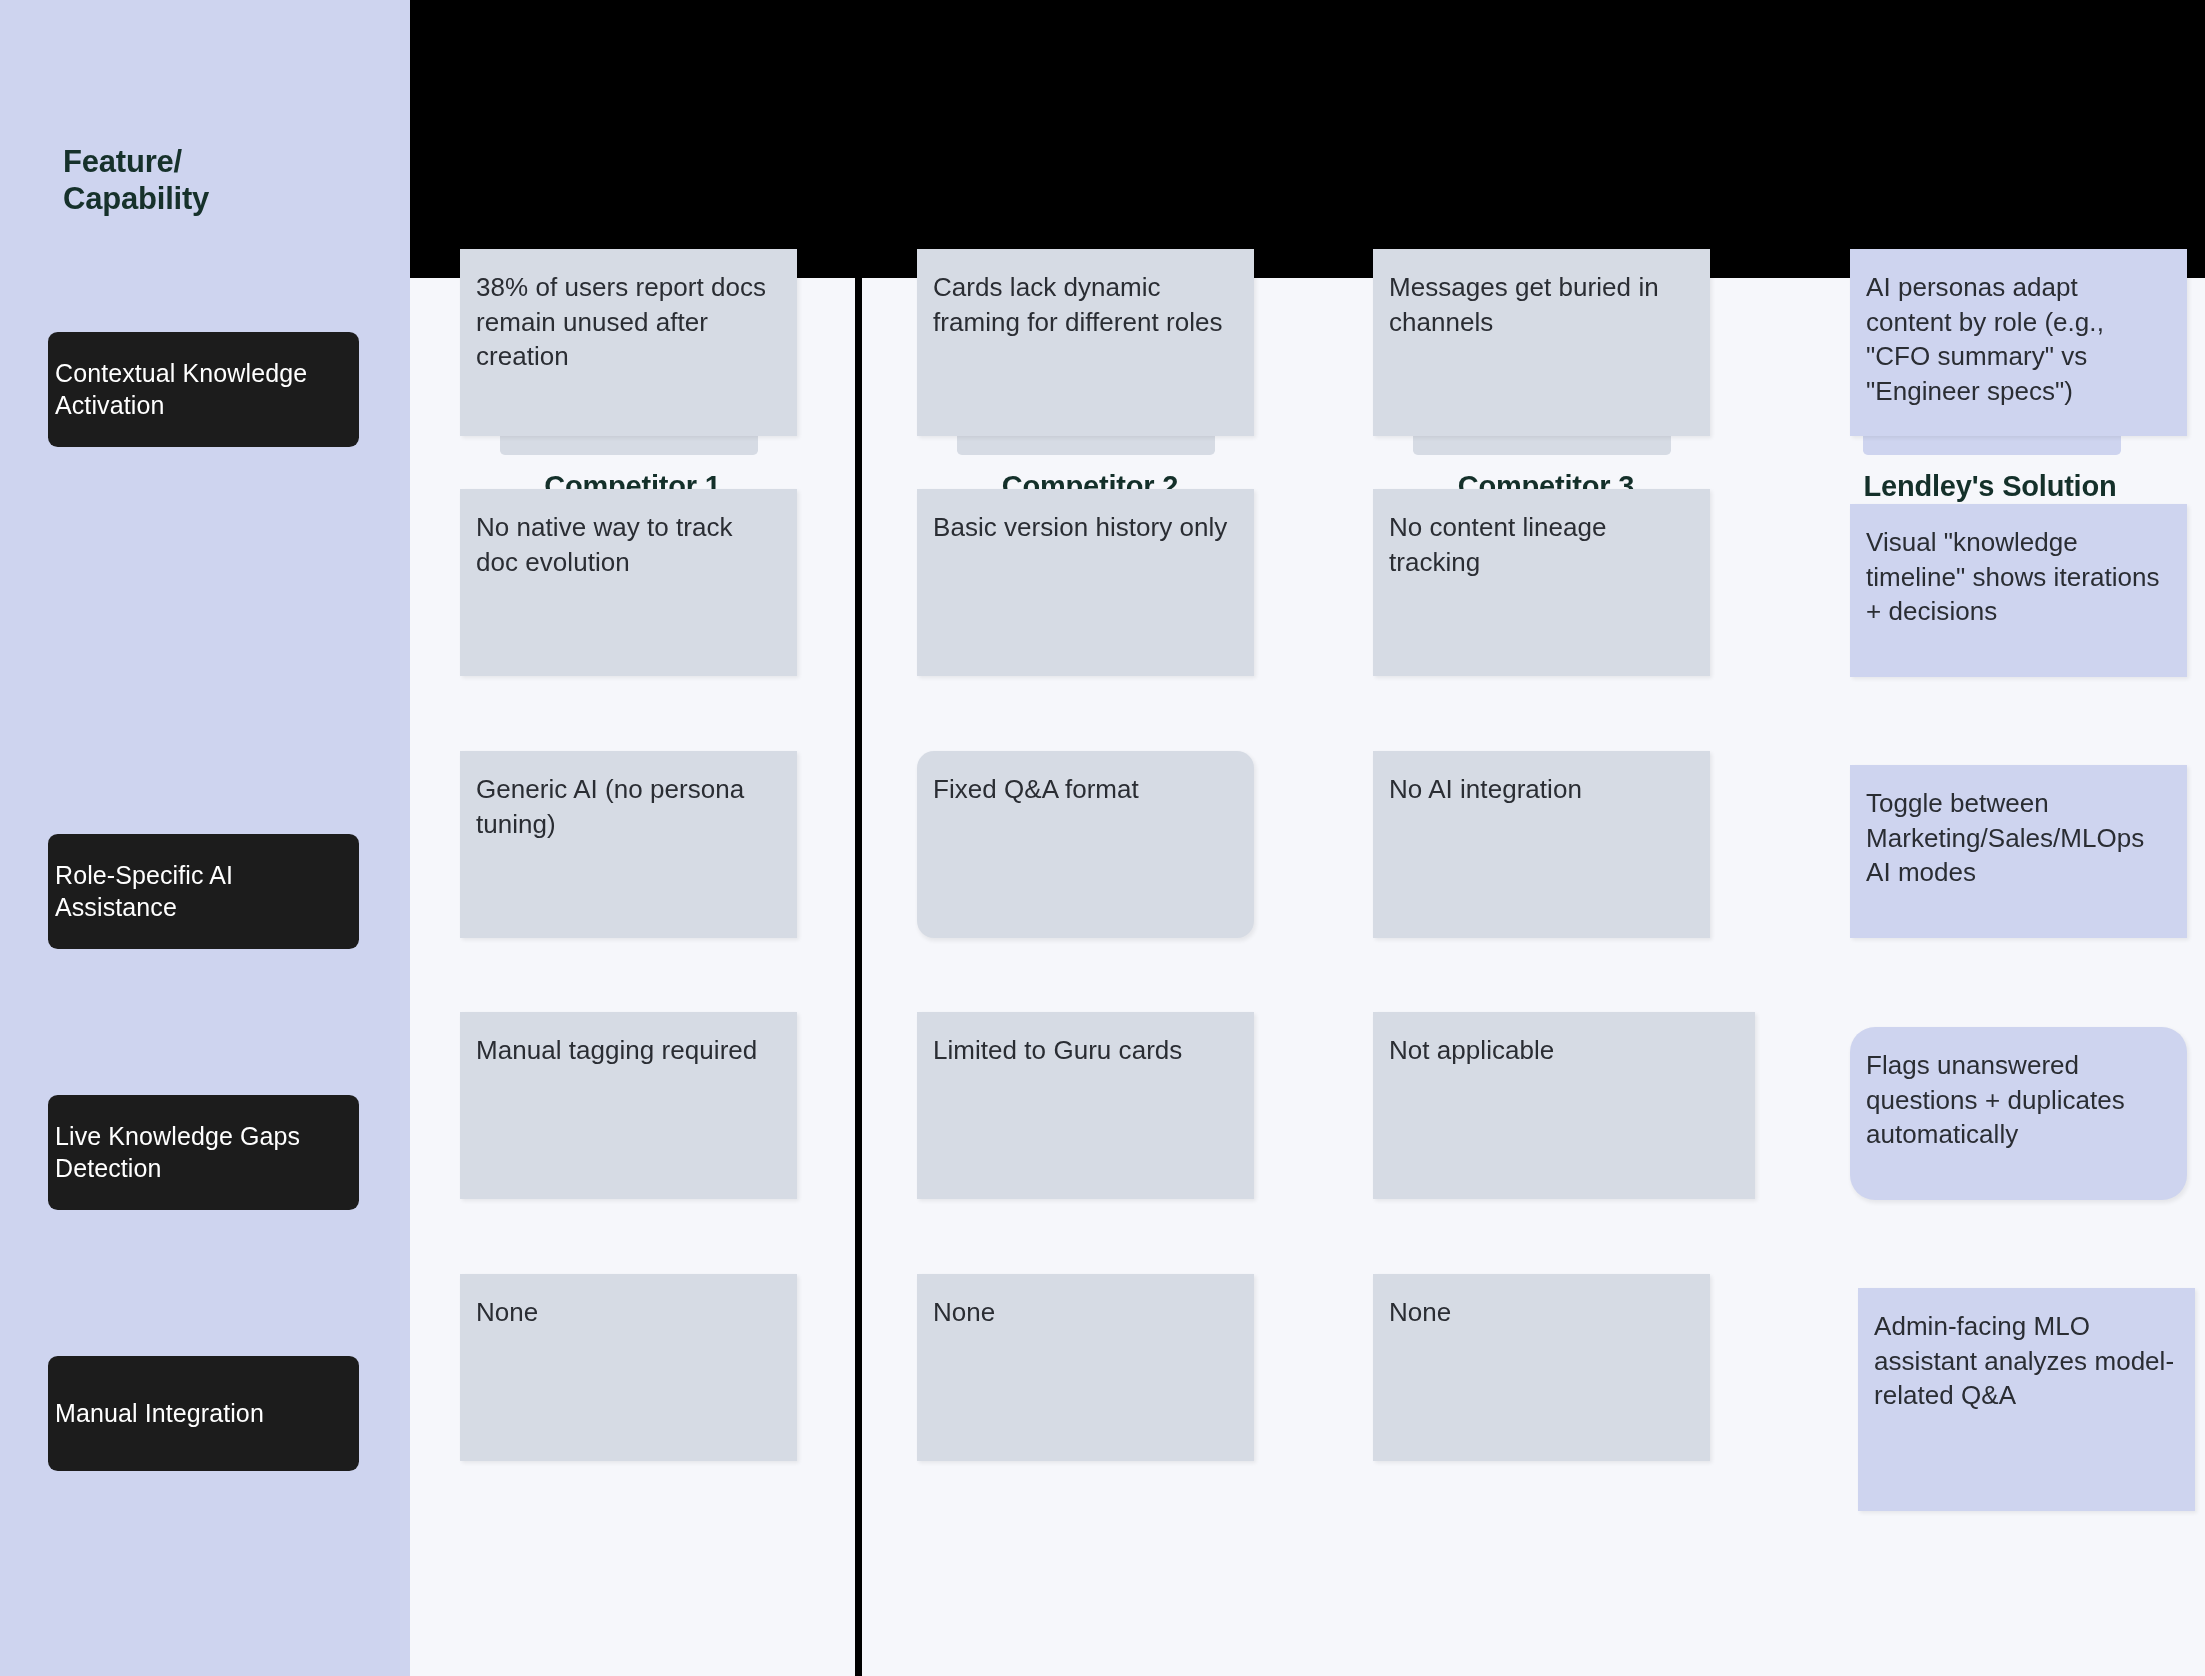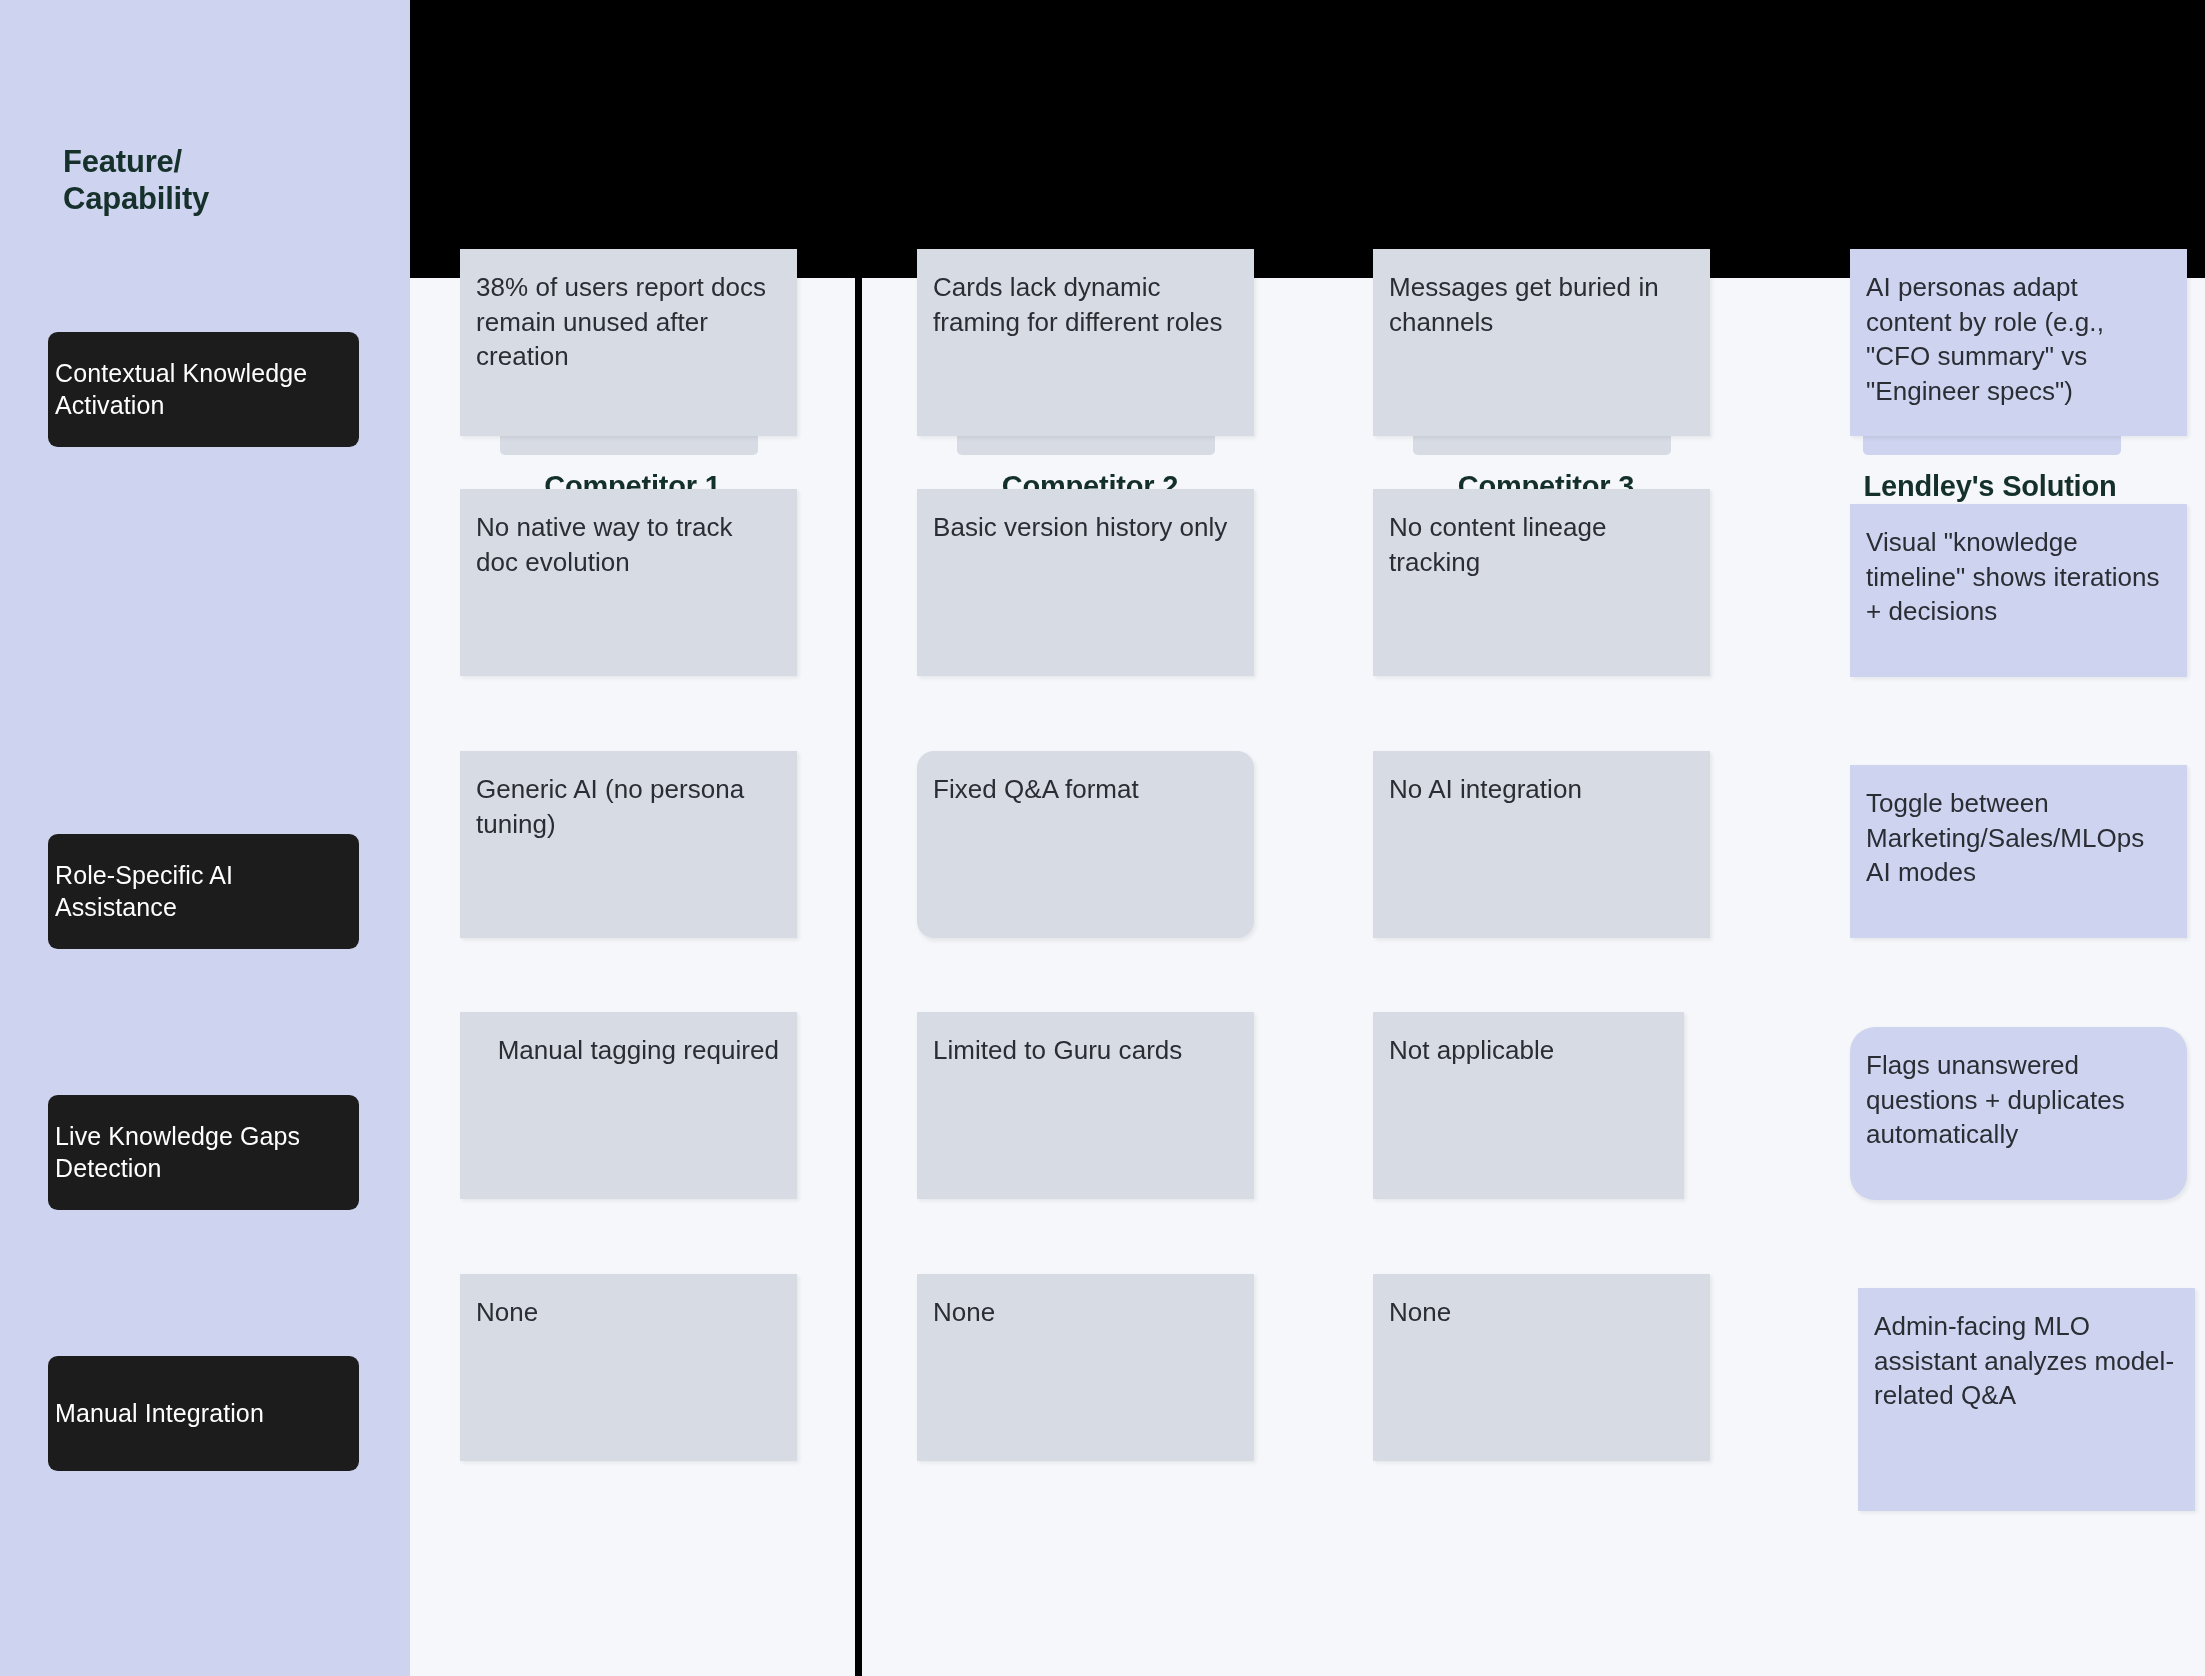--- a/index.html
+++ b/index.html
@@ -199,21 +199,21 @@
       <div class="notion-logo">
         <div class="notion-mark">N</div>
         <div class="notion-word">Notion</div>
       </div>
     </div>
     <div class="col-title" style="left:0;width:445px;">Competitor 1</div>
 
     <div class="cell" style="left:50px;top:-29px;width:337px;height:187px;">38% of users report docs remain unused after creation</div>
     <div class="cell" style="left:50px;top:211px;width:337px;height:187px;">No native way to track doc evolution</div>
     <div class="cell" style="left:50px;top:473px;width:337px;height:187px;">Generic AI (no persona tuning)</div>
-    <div class="cell" style="left:50px;top:734px;width:337px;height:187px;text-align:right;">Manual tagging required</div>
+    <div class="cell" style="left:50px;top:734px;width:337px;height:187px;">Manual tagging required</div>
     <div class="cell" style="left:50px;top:996px;width:337px;height:187px;">None</div>
   </div>
 
   <div class="col-panel" style="left:862px;width:456px;">
     <div class="col-logo-card" style="left:95px;width:258px;">
       <div class="guru-mark">
         <svg class="guru-figure" width="84" height="68" viewBox="0 0 104 84">
           <path d="M10 18 C10 10 24 4 34 12 L46 22 L58 12 C68 4 82 10 82 18 C82 24 74 28 68 24 L56 16 L46 24 L36 16 L24 24 C18 28 10 24 10 18 Z" fill="#ffffff"></path>
           <circle cx="22" cy="14" r="11" fill="#ffffff"></circle>
           <circle cx="80" cy="16" r="11" fill="#ffffff"></circle>
@@ -251,21 +251,21 @@
           <rect x="66" y="62" width="38" height="19" rx="9.5" fill="#ECB22E"></rect>
         </svg>
         <div class="slack-word">slack</div>
       </div>
     </div>
     <div class="col-title" style="left:0;width:456px;">Competitor 3</div>
 
     <div class="cell" style="left:55px;top:-29px;width:337px;height:187px;">Messages get buried in channels</div>
     <div class="cell" style="left:55px;top:211px;width:337px;height:187px;">No content lineage tracking</div>
     <div class="cell" style="left:55px;top:473px;width:337px;height:187px;">No AI integration</div>
-    <div class="cell" style="left:55px;top:734px;width:311px;height:187px;">Not applicable</div>
+    <div class="cell" style="left:55px;top:734px;width:382px;height:187px;">Not applicable</div>
     <div class="cell" style="left:55px;top:996px;width:337px;height:187px;">None</div>
   </div>
 
   <div class="col-panel" style="left:1774px;width:432px;">
     <div class="col-logo-card highlight" style="left:89px;width:258px;">
       <div class="lendley-mark">
         <span>L</span>
       </div>
     </div>
     <div class="col-title" style="left:0;width:432px;">Lendley's Solution</div>

